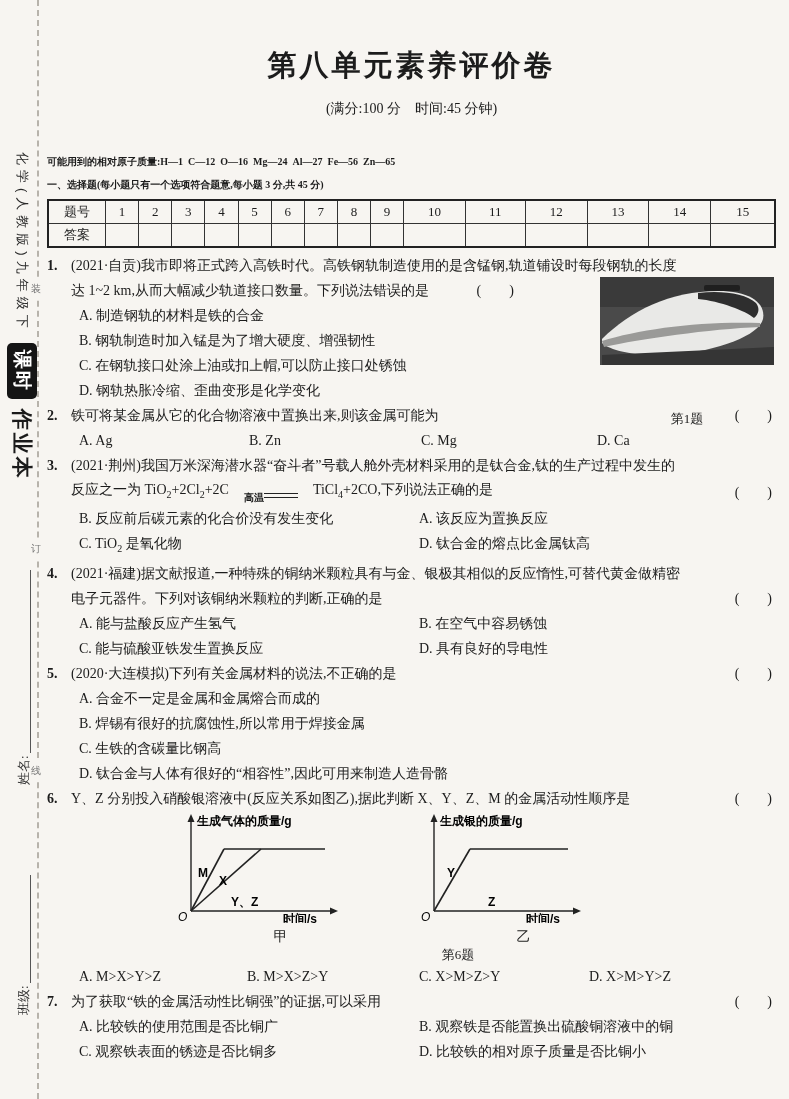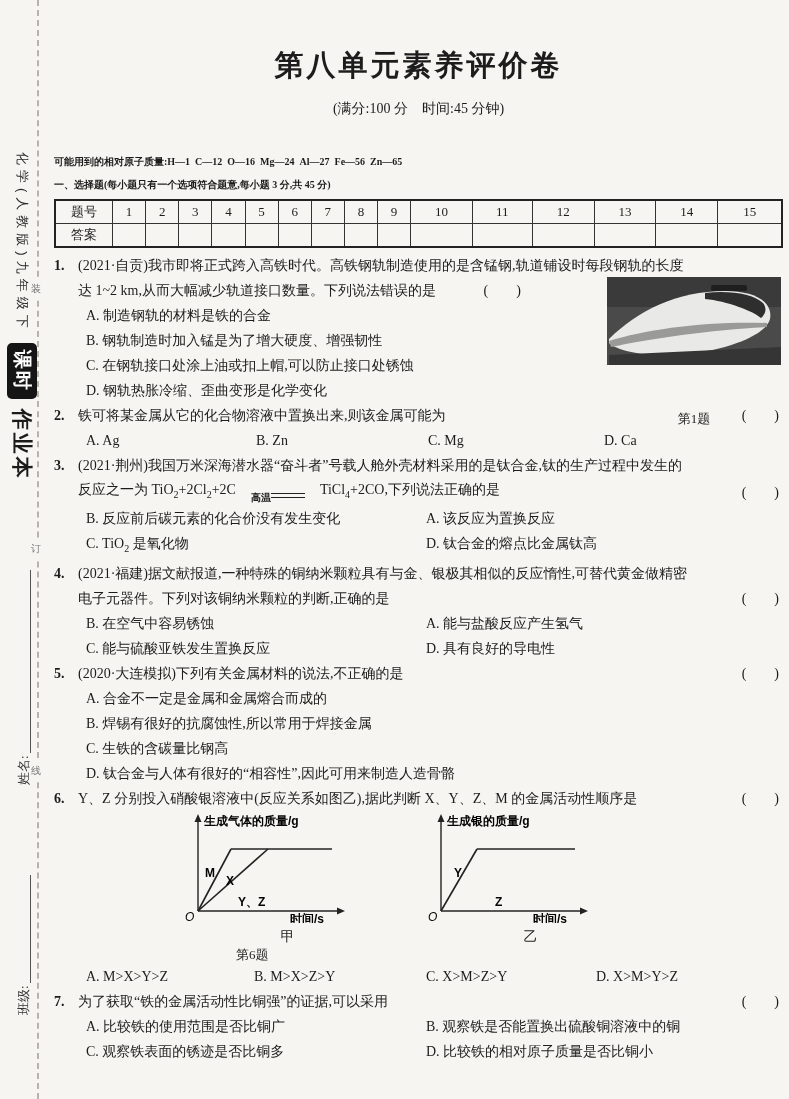--- a/index.html
+++ b/index.html
@@ -23,21 +23,21 @@
   .name-line,.class-line{
     position:absolute;left:14px;width:215px;height:20px;
     transform:rotate(-90deg);transform-origin:0 0;
     font-size:13px;color:#333;white-space:nowrap;display:flex;align-items:center;
   }
   .name-line{top:785px;}
   .class-line{top:1015px;width:140px;}
   .blank-rule{display:inline-block;border-bottom:1px solid #555;height:12px;flex:1;margin-left:2px;}
   .bind-char{position:absolute;left:31px;font-size:10px;color:#777;background:#f7f5f1;padding:2px 0;z-index:2;}
   
-  .content{position:absolute;left:54px;top:0;width:729px;}
+  .content{position:absolute;left:47px;top:0;width:729px;}
   .title{text-align:center;margin-top:46px;font-size:29px;font-weight:bold;letter-spacing:3px;}
   .subtitle{text-align:center;margin-top:14px;font-size:14px;}
   .atomic{margin-top:37px;font-size:10px;font-weight:bold;white-space:nowrap;}
   .section{margin-top:9px;font-size:10px;font-weight:bold;white-space:nowrap;}
   
   table.anstab{margin-top:7px;width:100%;border-collapse:collapse;font-size:13px;}
   table.anstab td{border:1px solid #333;height:22px;text-align:center;padding:0;}
   table.anstab{border:2px solid #222;}
   td.hd{font-weight:normal;width:56px;}
   
@@ -54,21 +54,21 @@
   .eq-cond{display:inline-flex;flex-direction:row;vertical-align:-7px;margin:0 15px;}
   .cond-txt{font-size:10px;line-height:11px;font-weight:bold;font-family:"Liberation Sans",sans-serif;}
   .cond-line{width:34px;height:3px;border-top:1px solid #222;border-bottom:1px solid #222;margin-top:1px;}
   
   .fig1{position:absolute;right:2px;top:24px;width:174px;text-align:center;line-height:18px;}
   .figcap{font-size:13px;margin-top:40px;}
   
   .figs{display:flex;margin-left:102px;gap:28px;line-height:18px;}
   .graph{width:215px;text-align:center;}
   .graph .gcap{font-size:14px;}
-  .fig6cap{width:458px;margin-left:158px;font-size:13px;line-height:18px;}
+  .fig6cap{width:458px;margin-left:158px;text-align:center;font-size:13px;line-height:18px;}
   svg text{font-family:"Liberation Sans",sans-serif;}
 </style>
 </head>
 <body>
 
 <div class="binding-line"></div>
 <div class="bind-char" style="top:280px;">装</div>
 <div class="bind-char" style="top:540px;">订</div>
 <div class="bind-char" style="top:762px;">线</div>
 
@@ -199,22 +199,22 @@
     </div>
 
     <div class="q">
       <span class="qn">4.</span>
       <div class="line">(2021·福建)据文献报道,一种特殊的铜纳米颗粒具有与金、银极其相似的反应惰性,可替代黄金做精密</div>
       <div class="flexline">
         <span>电子元器件。下列对该铜纳米颗粒的判断,正确的是</span>
         <span class="paren">(  )</span>
       </div>
       <div class="grid2">
+        <span>A. 能与盐酸反应产生氢气</span>
         <span>B. 在空气中容易锈蚀</span>
-        <span>A. 能与盐酸反应产生氢气</span>
       </div>
       <div class="grid2">
         <span>C. 能与硫酸亚铁发生置换反应</span>
         <span>D. 具有良好的导电性</span>
       </div>
     </div>
 
     <div class="q">
       <span class="qn">5.</span>
       <div class="flexline">

